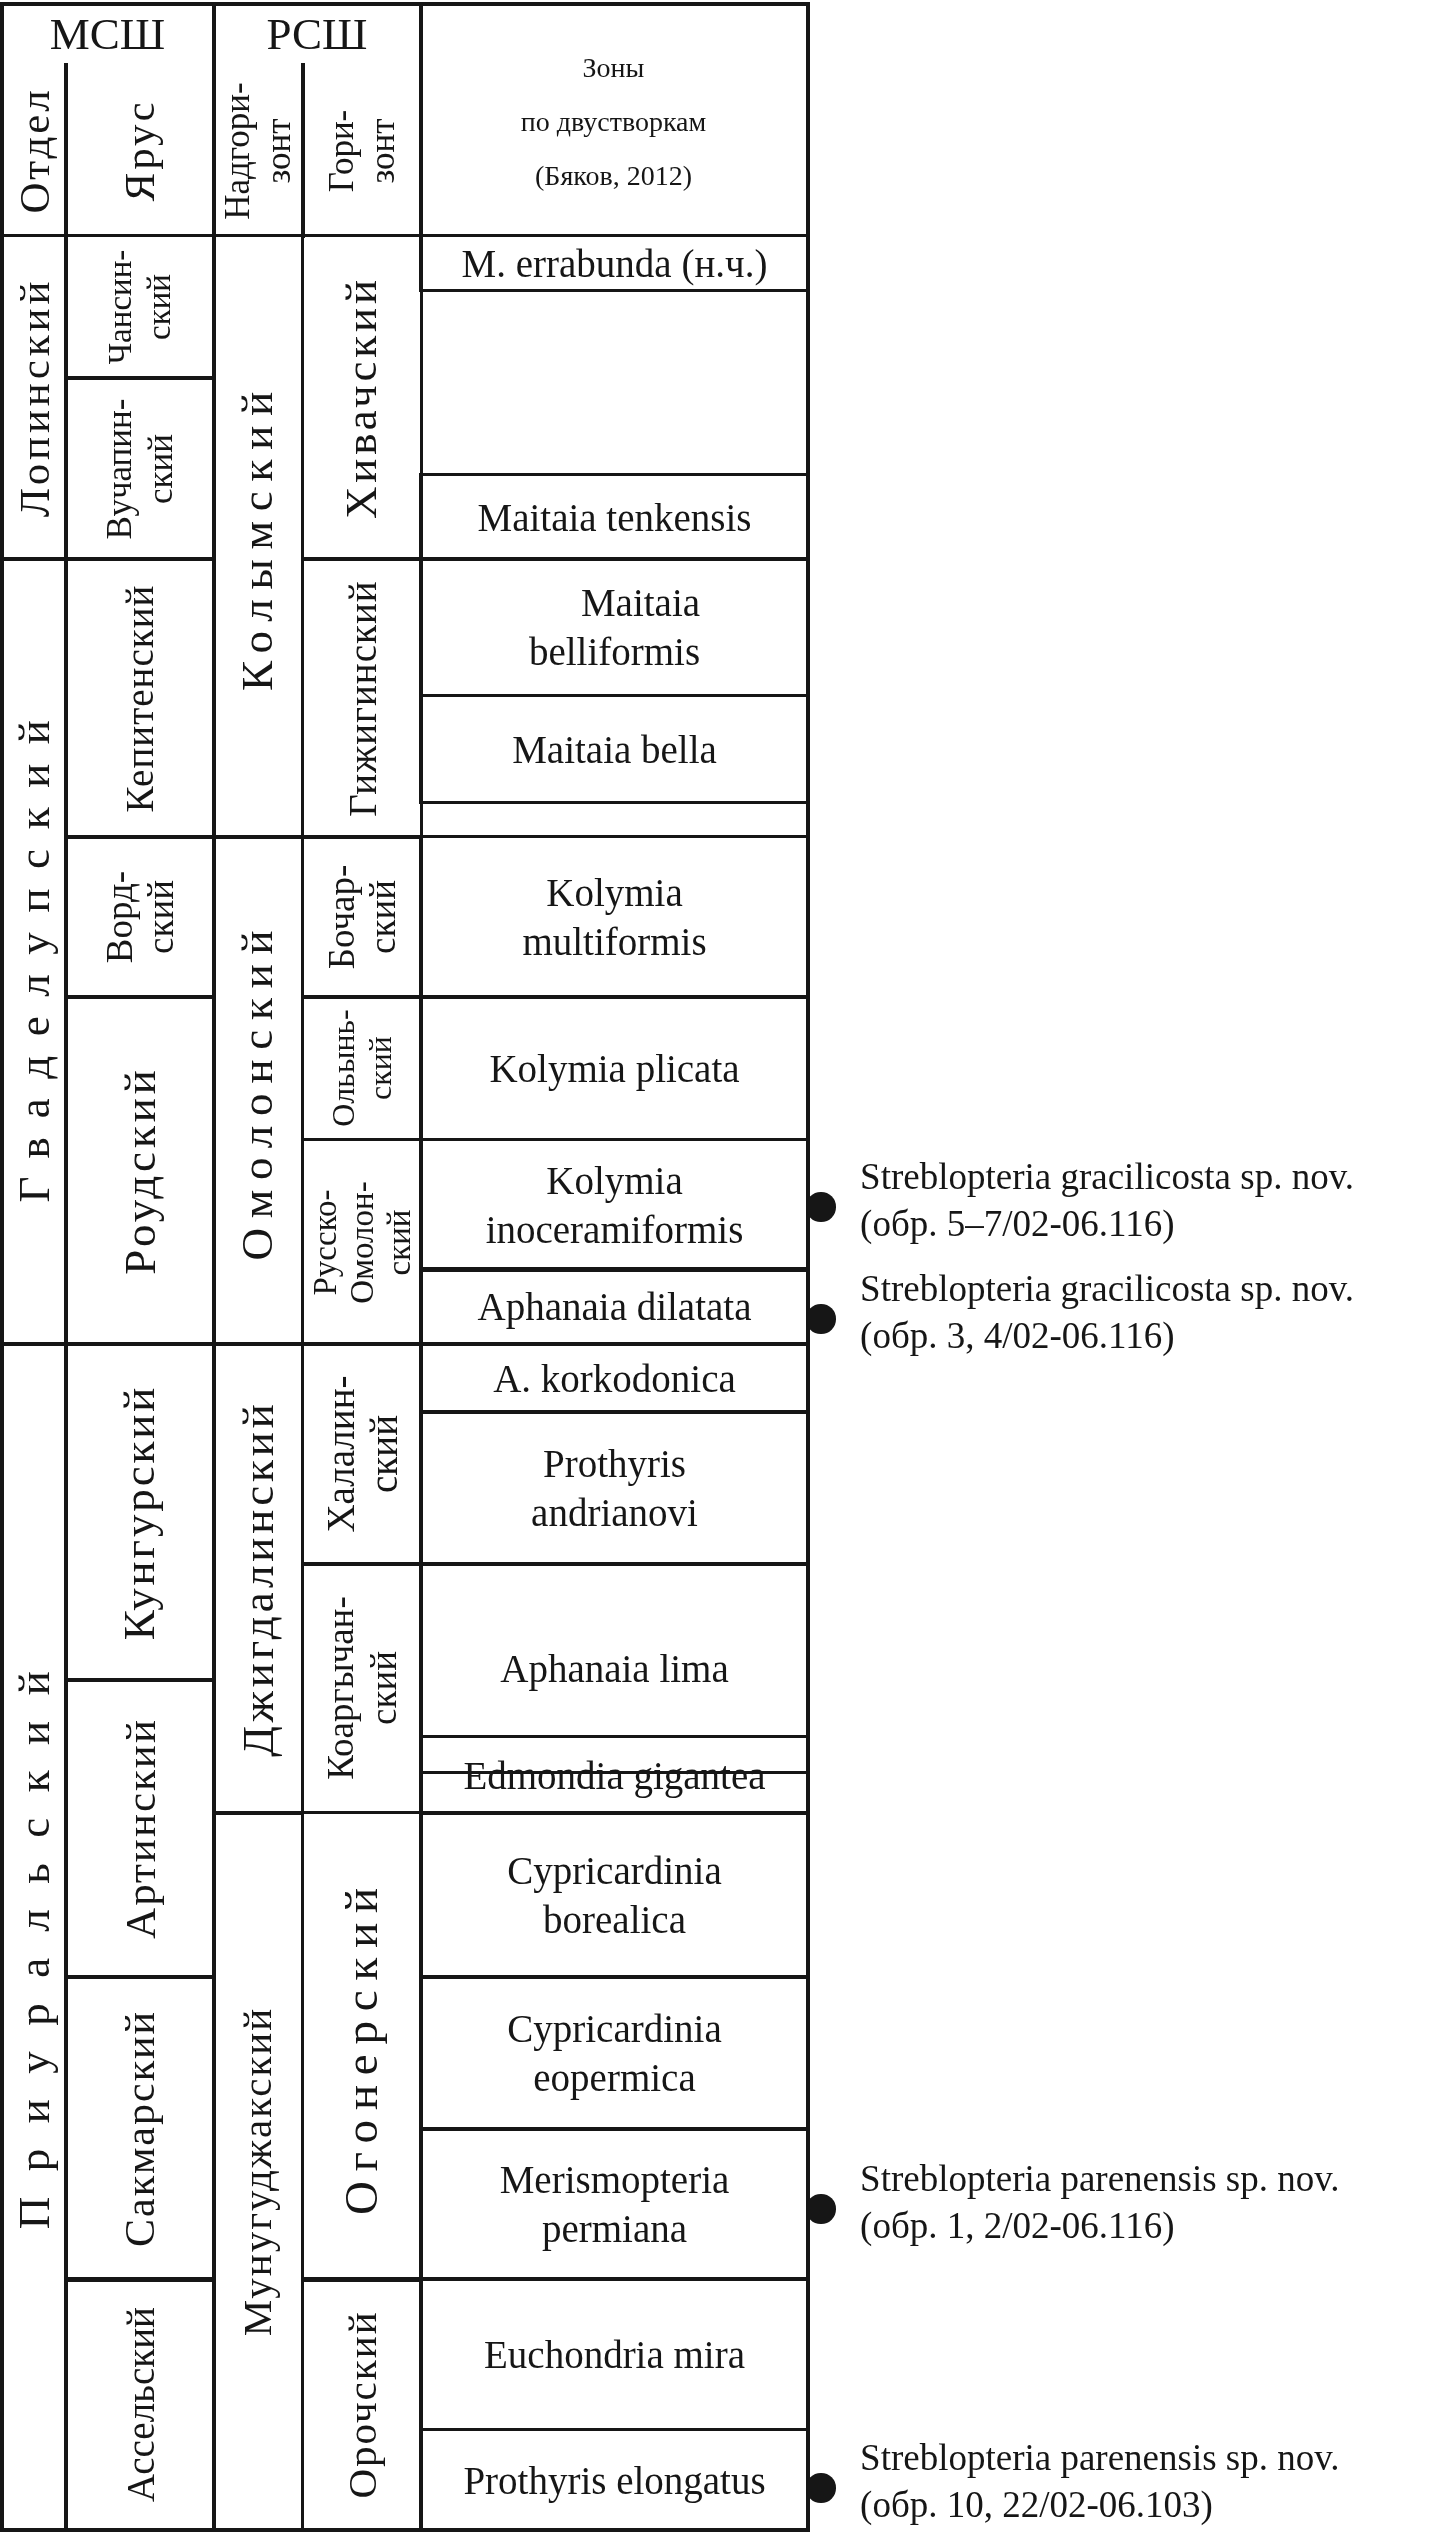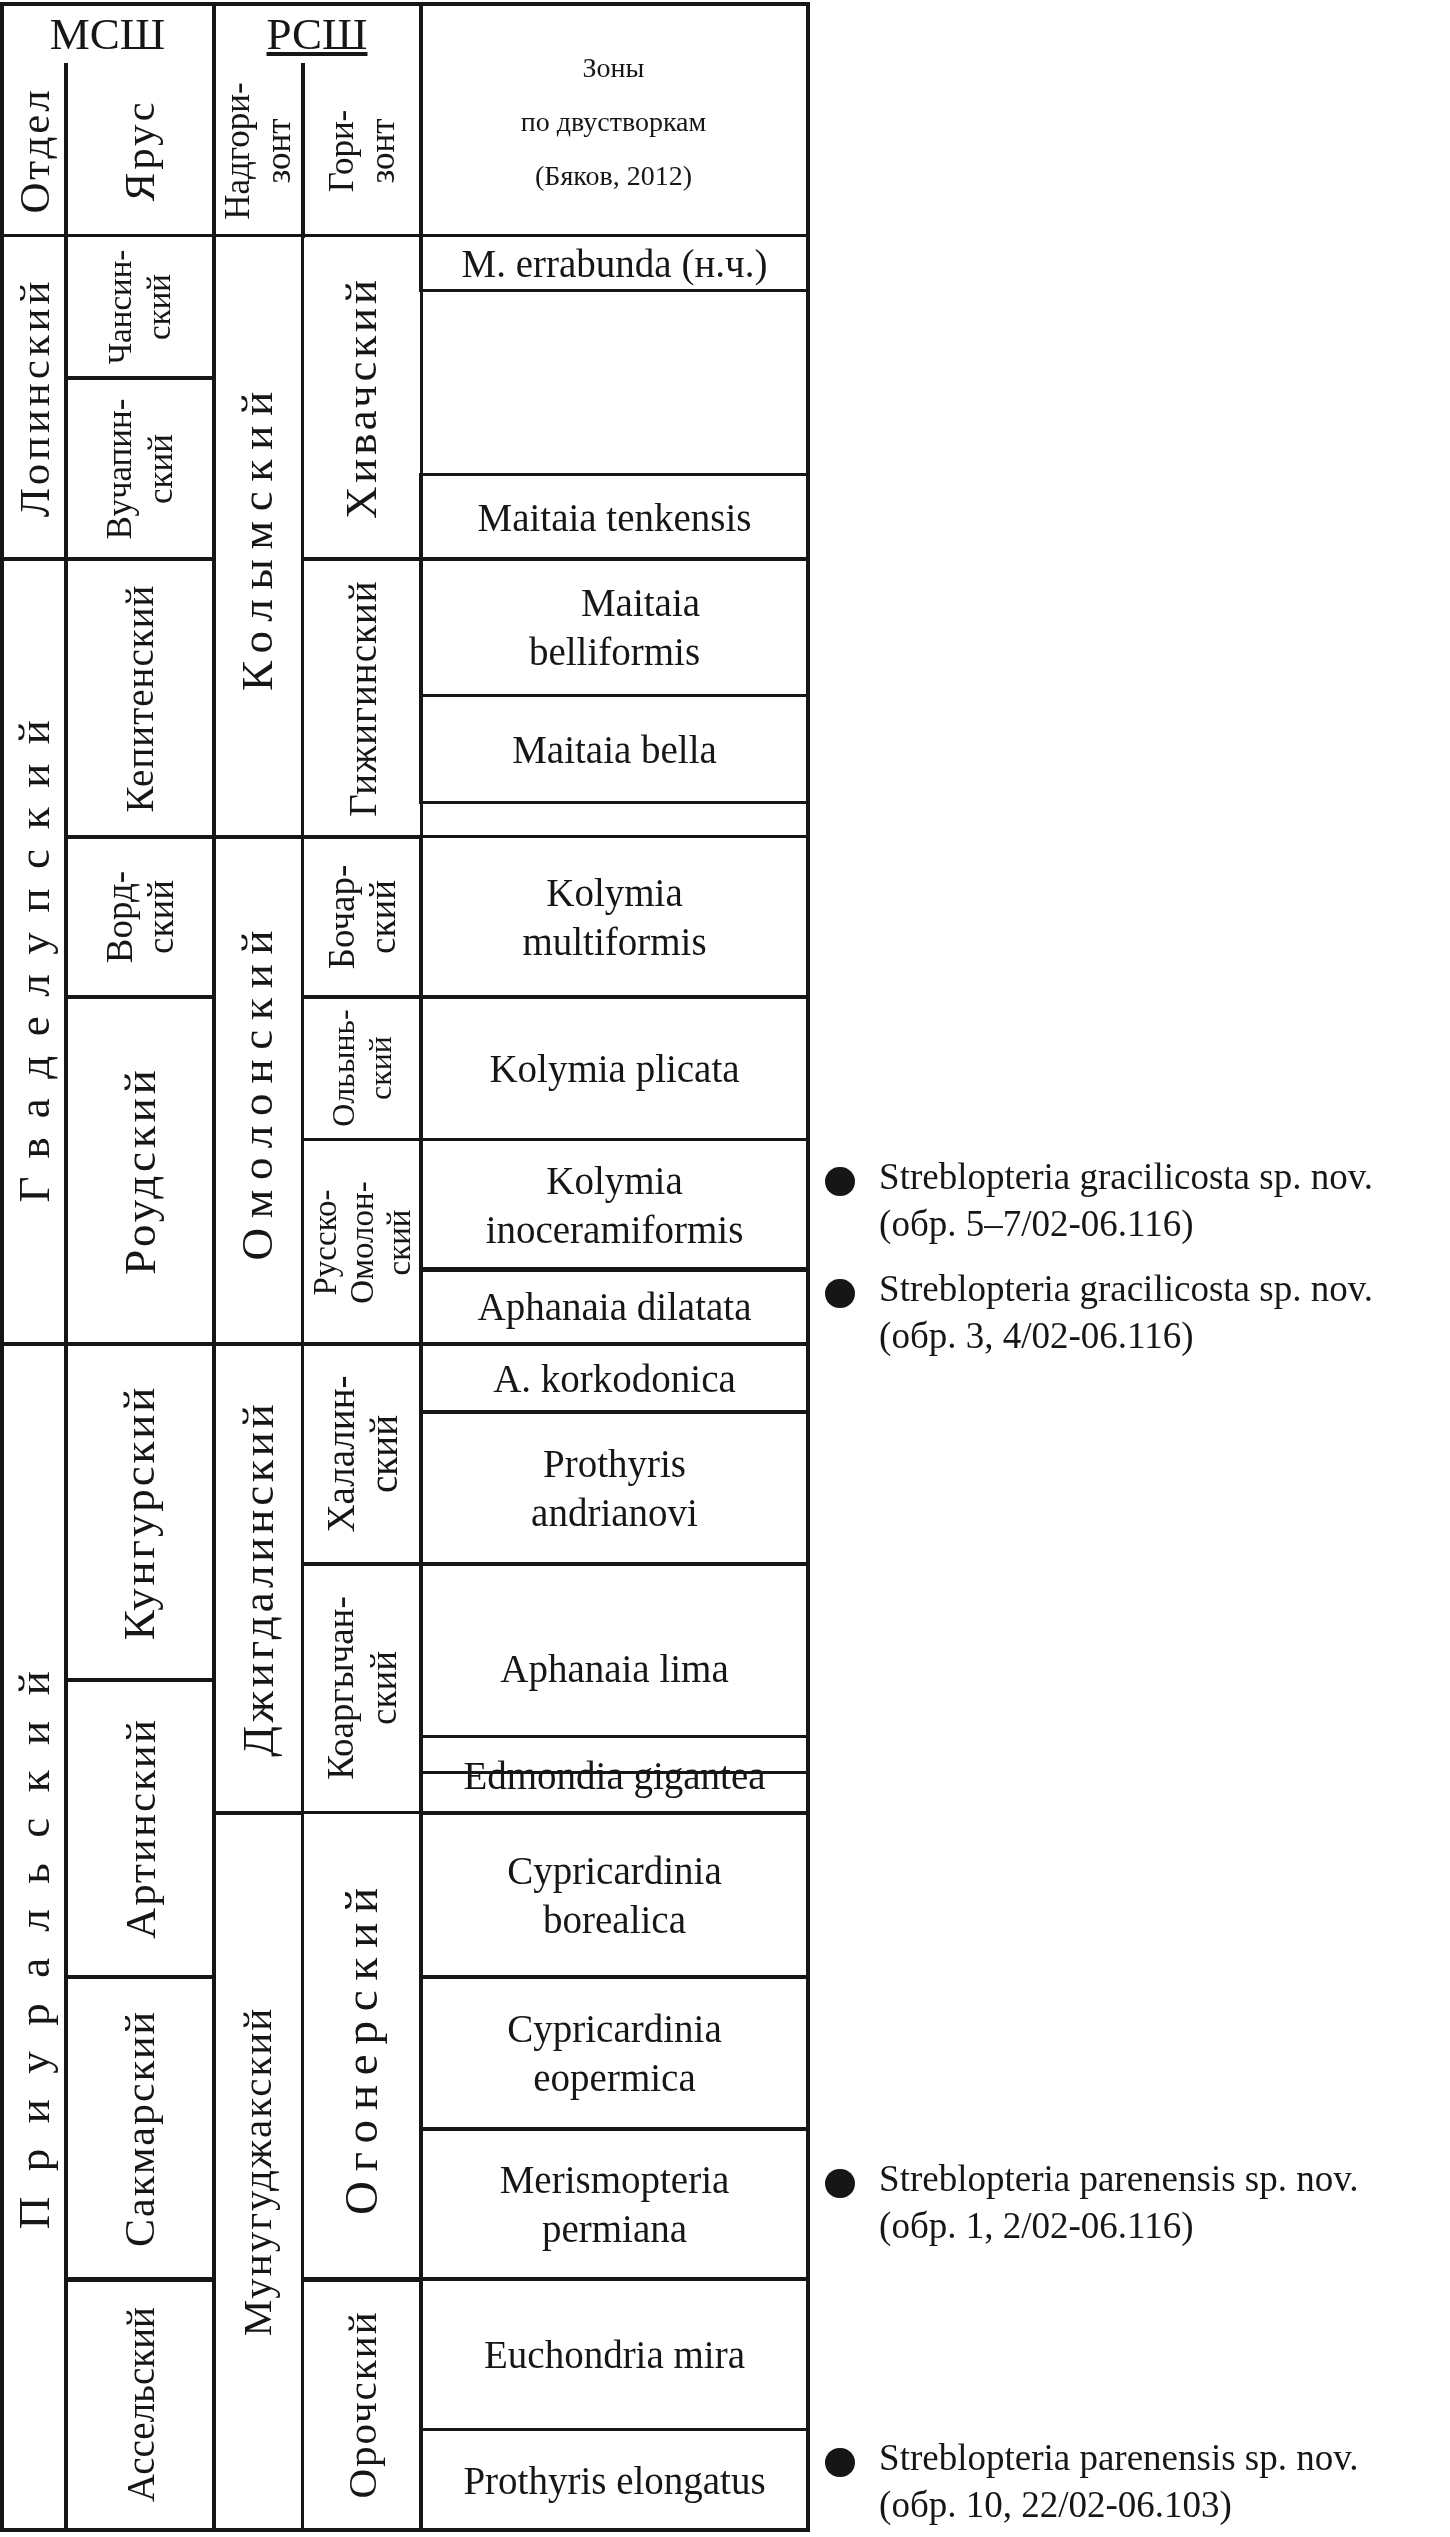--- a/index.html
+++ b/index.html
@@ -13,39 +13,39 @@
            border:4.9px solid #161616; }
   .vseg { position:absolute; width:3.9px; background:#161616; }
   #v-otdel-yarus { left:64px;  top:63px; height:175px; }
   #v-msh-rsh     { left:212px; top:3.9px;  height:234px; }
   #v-nadg-gor    { left:301px; top:63px; height:175px; }
   #v-rsh-zones   { left:419px; top:3.9px;  height:234px; }
 
   .hcell { position:absolute; display:flex; align-items:center; justify-content:center;
            text-align:center; }
   #h-msh   { left:2.9px;   top:7.9px; width:209px; height:53px; font-size:45px; }
-  #h-rsh   { left:216px; top:7.9px; width:202px; height:53px; font-size:45px;text-decoration:underline; }
+  #h-rsh   { left:216px; top:7.9px; width:202px; height:53px; font-size:45px; }
   #h-zones { left:422px; top:7.9px; width:383px; height:228px; font-size:28px;
              line-height:54px; flex-direction:column; }
   .hrot { position:absolute; display:flex; align-items:center; justify-content:center; }
   #h-otdel { left:2.9px;   top:65px; width:63px;  height:171px; }
   #h-yarus { left:66px;  top:65px; width:148px; height:171px; }
   #h-nadg  { left:214px; top:65px; width:88px;  height:171px; }
   #h-gor   { left:303px; top:65px; width:118px; height:171px; }
   .rotlbl { transform:rotate(-90deg); white-space:nowrap; text-align:center;
             font-size:43px; line-height:45px; letter-spacing:2.9px; }
   #h-nadg .rotlbl, #h-gor .rotlbl { font-size:35px; line-height:41px; letter-spacing:0; }
 
   .cell { position:absolute; border:3.9px solid #161616; display:flex;
           align-items:center; justify-content:center; text-align:center; }
   .lbl { font-size:39px; line-height:49px; }
   .lbl div { white-space:nowrap; }
   .lbl.rot { transform:rotate(-90deg); line-height:43px; }
 
-  .ann { position:absolute; left:825px; height:94px; display:flex; }
+  .ann { position:absolute; left:806px; height:94px; display:flex; align-items:center; }
   .dot { width:29.5px; height:29.5px; border-radius:50%; background:#161616;
          margin:13.8px 24.6px 0 0; flex:none; }
   .txt { font-size:37px; line-height:47px; text-align:left; }
   .txt div { white-space:nowrap; }
 </style>
 </head>
 <body>
 
 <div id="figure">
   <div class="outer"></div>

